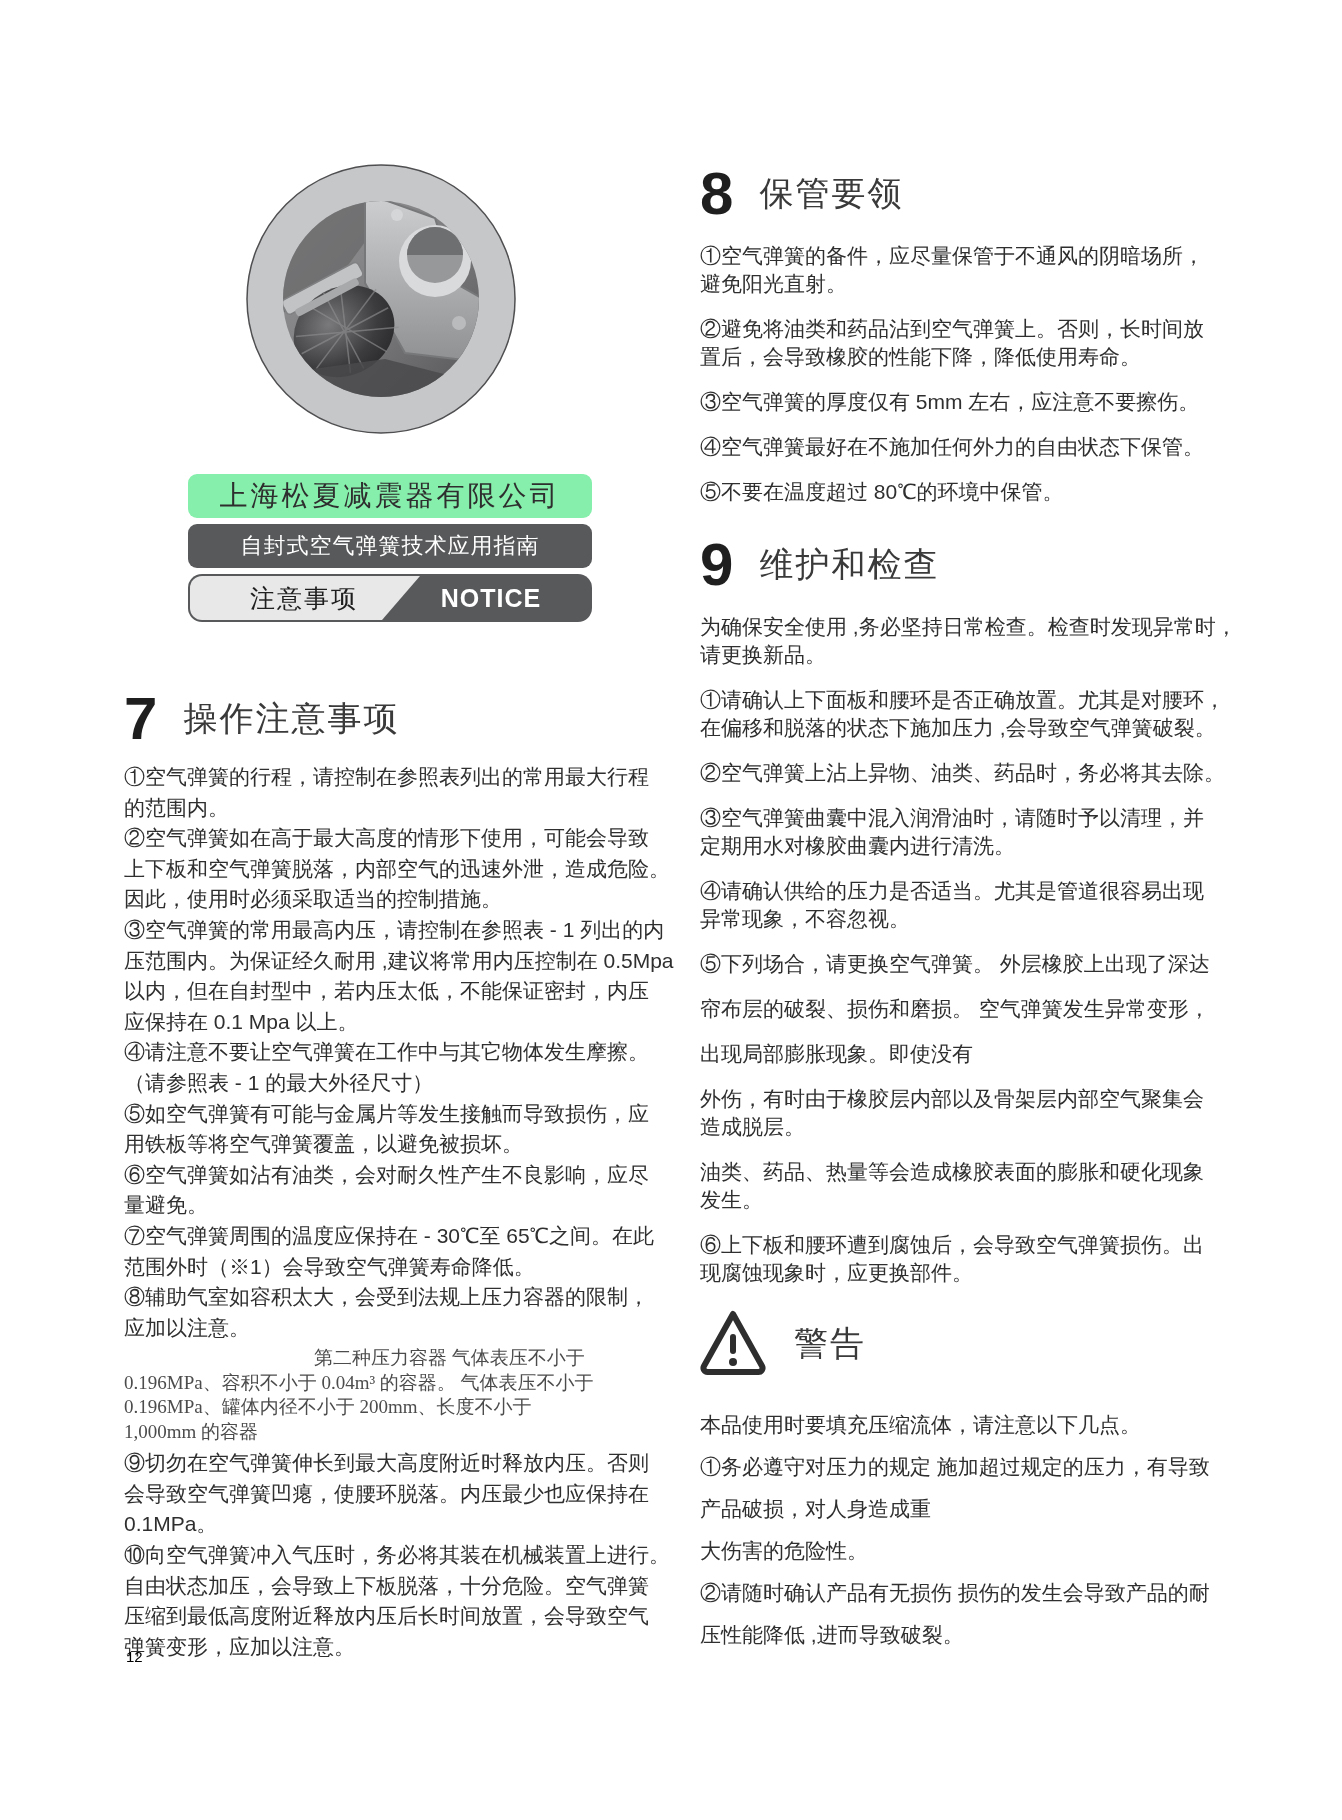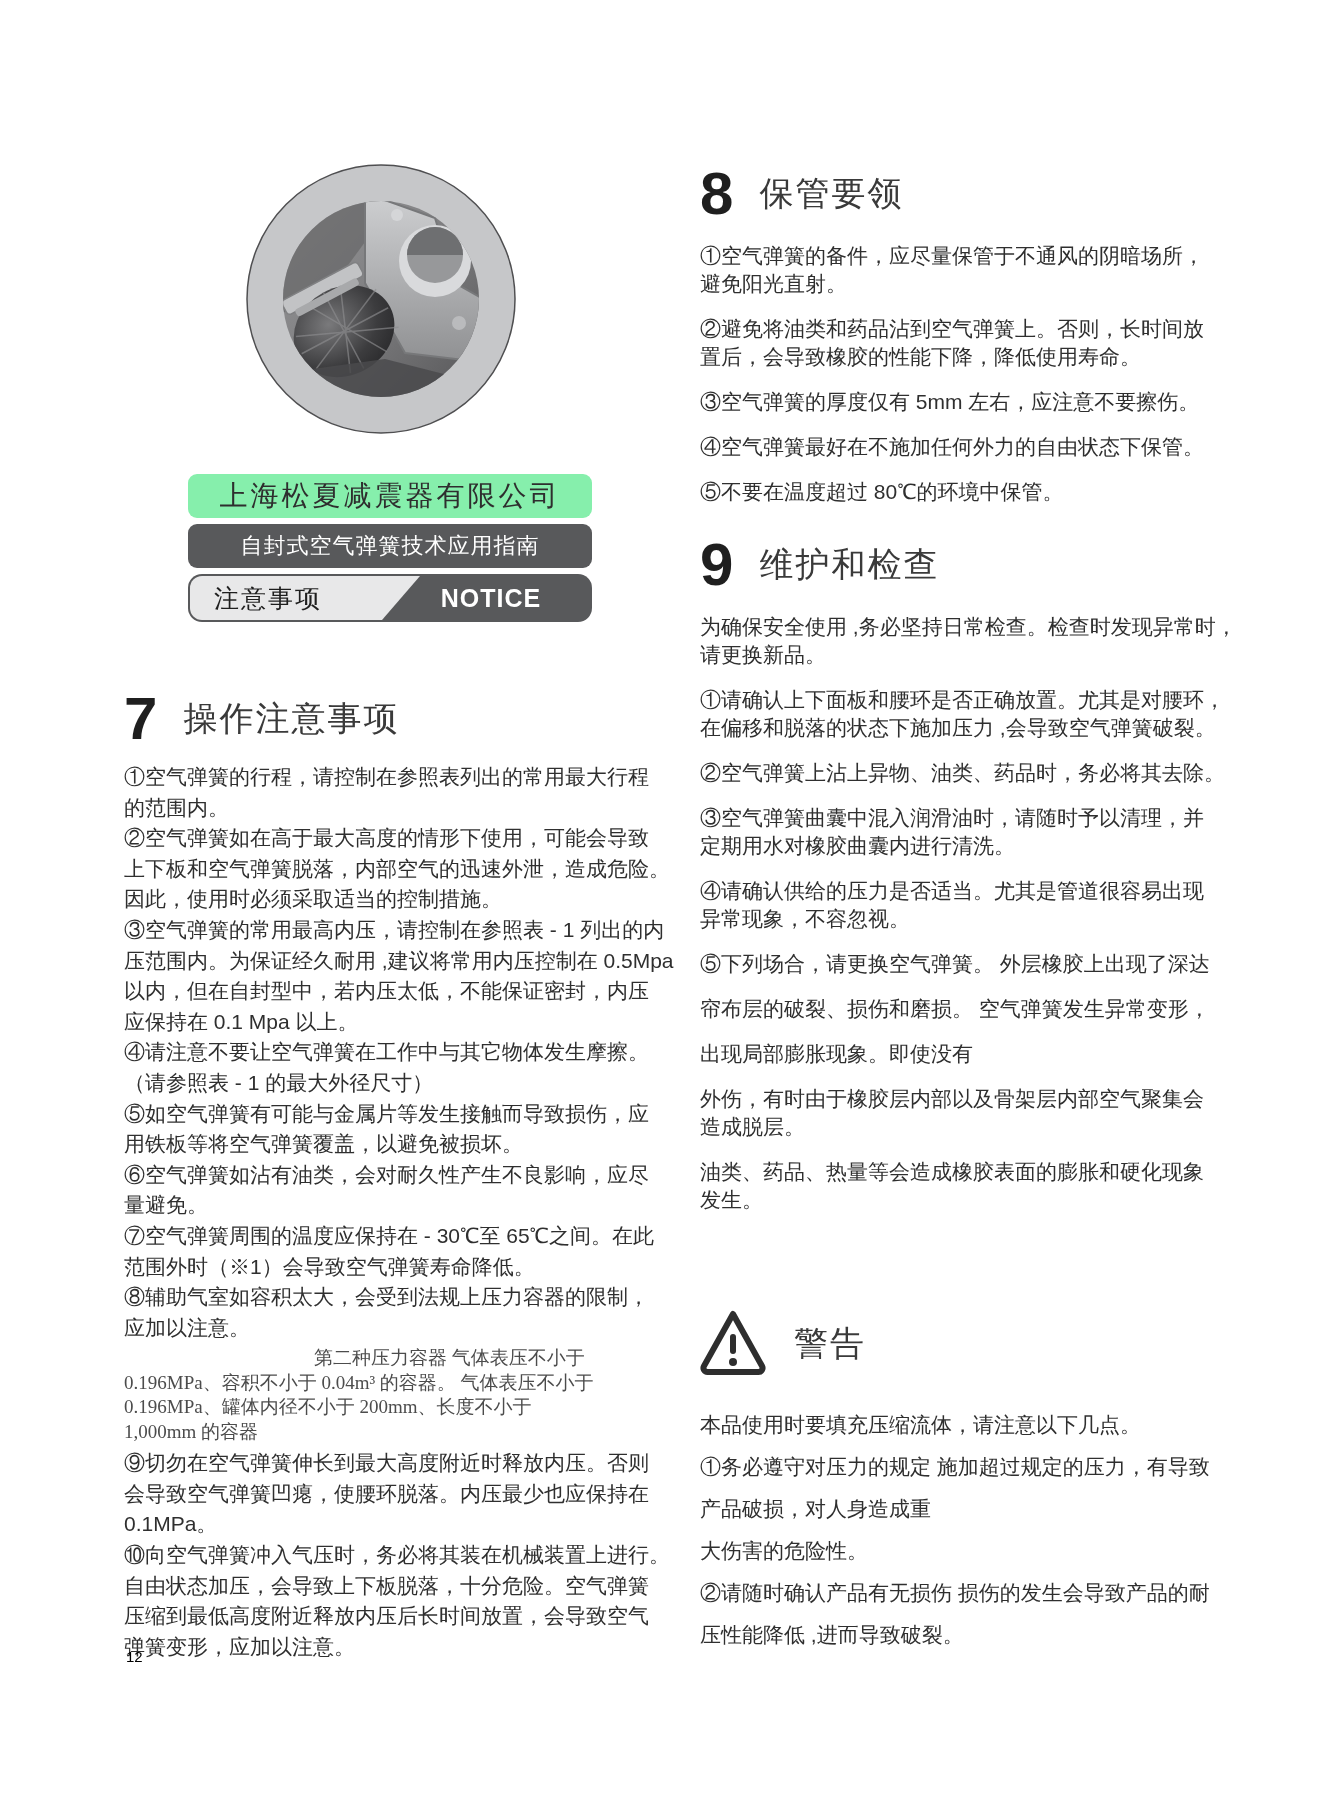--- a/index.html
+++ b/index.html
@@ -14,21 +14,21 @@
     font-family:"Liberation Serif",serif;font-size:28px;letter-spacing:3px;color:#2e2e2e;}
   .banner-guide{top:524px;height:44px;background:#58595b;border-radius:9px;
     font-size:22px;letter-spacing:1px;color:#ffffff;}
   .notice-bar{position:absolute;left:188px;top:574px;width:404px;height:48px;background:#58595b;border-radius:14px;}
   .notice-light{
     position:absolute;left:2px;top:2px;bottom:2px;width:230px;background:#e8e8e9;
     border-radius:12px 0 0 12px;
     clip-path:polygon(0 0,230px 0,192px 100%,0 100%);
     display:flex;align-items:center;
   }
-  .notice-cn{padding-left:24px;font-size:25px;color:#1e1e1e;letter-spacing:2px;}
+  .notice-cn{padding-left:60px;font-size:25px;color:#1e1e1e;letter-spacing:2px;}
   .notice-en{position:absolute;left:58%;width:34%;top:0;bottom:0;display:flex;align-items:center;justify-content:center;
     color:#ffffff;font-size:25px;font-weight:bold;letter-spacing:1px;}
   
   .sec{position:absolute;}
   .sec-head{display:flex;align-items:center;}
   .sec-num{font-size:60px;font-weight:bold;line-height:58px;color:#1f1f1f;}
   .sec-title{font-size:34px;letter-spacing:2px;color:#3a3a3a;margin-left:26px;white-space:nowrap;}
   #sec7{left:124px;top:690px;width:552px;}
   #sec7 .body{margin-top:14px;}
   #sec7 .para{font-size:21px;line-height:30.6px;white-space:pre-line;margin:0;}
@@ -192,20 +192,22 @@
 定期用水对橡胶曲囊内进行清洗。</div>
         <div class="para">④请确认供给的压力是否适当。尤其是管道很容易出现
 异常现象，不容忽视。</div>
         <div class="para">⑤下列场合，请更换空气弹簧。 外层橡胶上出现了深达</div>
         <div class="para">帘布层的破裂、损伤和磨损。 空气弹簧发生异常变形，</div>
         <div class="para">出现局部膨胀现象。即使没有</div>
         <div class="para">外伤，有时由于橡胶层内部以及骨架层内部空气聚集会
 造成脱层。</div>
         <div class="para">油类、药品、热量等会造成橡胶表面的膨胀和硬化现象
 发生。</div>
+        <div class="para">⑥上下板和腰环遭到腐蚀后，会导致空气弹簧损伤。出
+现腐蚀现象时，应更换部件。</div>
       </div>
   </div>
 
   <div class="sec" id="warning">
     <div class="warn-head">
       <span>
         <svg width="66" height="68" viewBox="0 0 66 68">
           <path d="M33 6 L62 58 a4 4 0 0 1 -3.5 6 L7.5 64 a4 4 0 0 1 -3.5 -6 Z" fill="none" stroke="#2e2e2e" stroke-width="6" stroke-linejoin="round"></path>
           <rect x="30" y="26" width="6" height="20" rx="3" fill="#2e2e2e"></rect>
           <circle cx="33" cy="54" r="4" fill="#2e2e2e"></circle>

